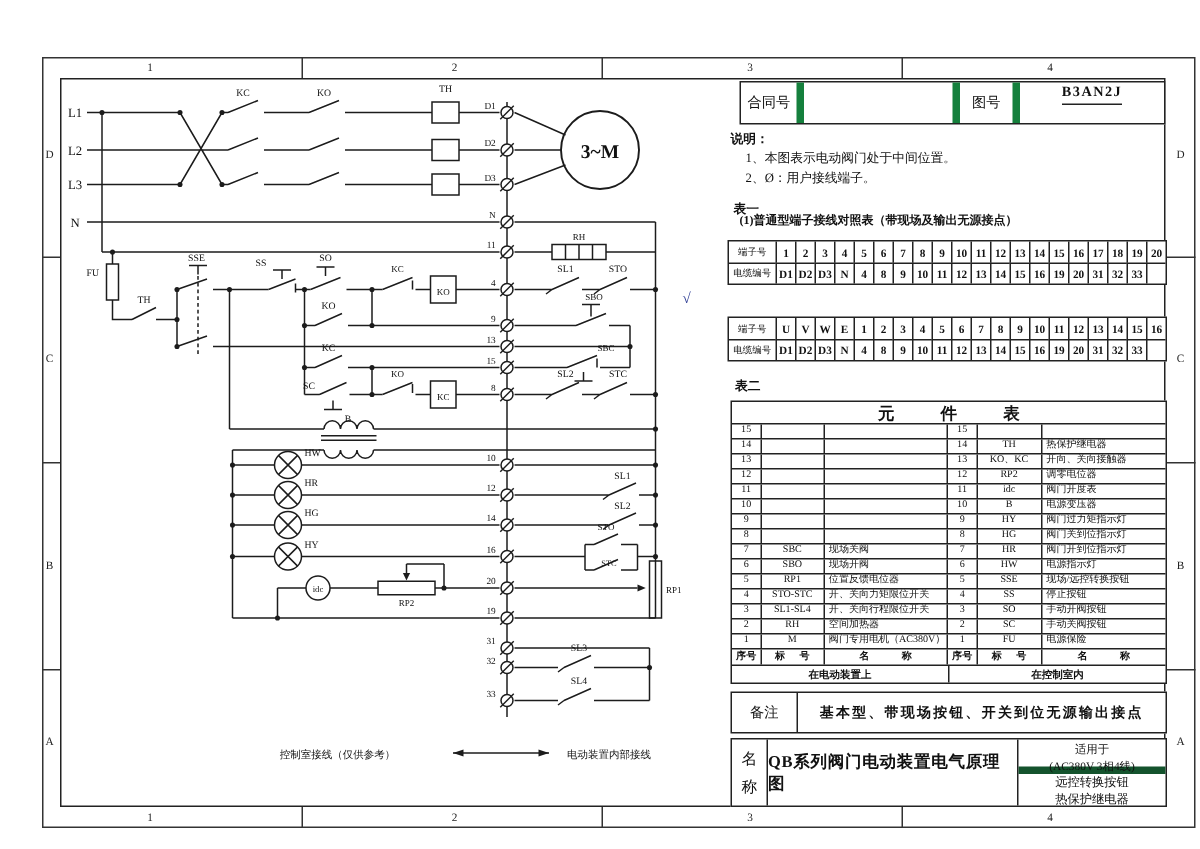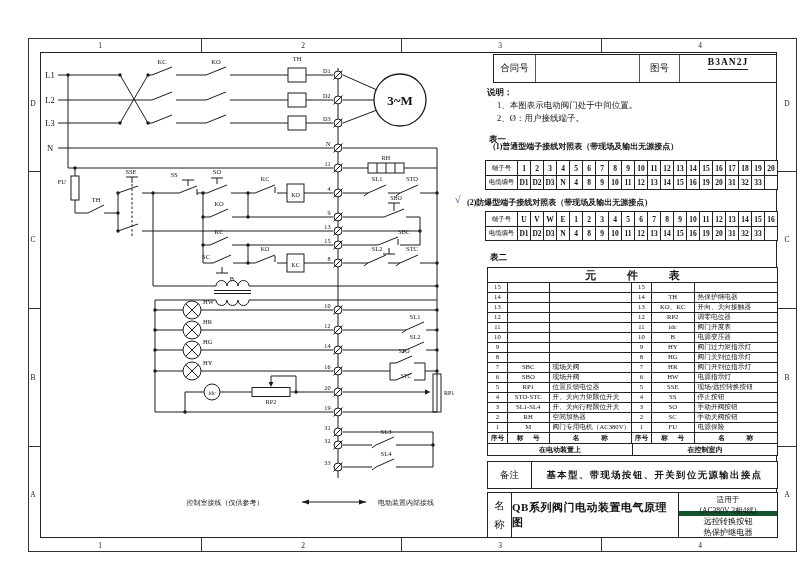--- a/index.html
+++ b/index.html
@@ -8,21 +8,21 @@
           font-family:"Liberation Serif","DejaVu Serif",serif; color:#111; overflow:hidden; }
   .abs { position:absolute; }
   
   .frame-outer { left:28px; top:38px; width:769px; height:514px; border:1px solid #333; }
   .frame-inner { left:40px; top:52px; width:737px; height:486px; border:1.5px solid #222; }
   .tick-v { width:1px; background:#333; }
   .tick-h { height:1px; background:#333; }
   .zone-label { position:absolute; transform:translate(-50%,-50%); font-size:7.5px; color:#222; }
   
   .hdr { left:493px; top:54px; width:284px; height:29px; border:1.2px solid #222; display:flex; background:#fff; }
-  .hdr-cell { border-right:1px solid #15803d; display:flex; align-items:center; justify-content:center; font-size:9.5px; }
+  .hdr-cell { border-right:5px solid #15803d; display:flex; align-items:center; justify-content:center; font-size:9.5px; }
   .hdr-contract-label { width:42px; }
   .hdr-contract-value { width:104px; }
   .hdr-drawing-label { width:40px; }
   .hdr-right { flex:1; border-right:none; display:flex; flex-direction:column; }
   .hdr-dno { height:14.5px; border-bottom:1px solid #222; display:flex; align-items:center; justify-content:center;
              font-weight:600; font-size:9.5px; letter-spacing:1px;text-align:center; }
   .hdr-dno2 { flex:1; }
   
   .note-h { font-size:8.5px; font-weight:700; }
   .note-l { font-size:8.5px; }
@@ -174,21 +174,20 @@
       <div class="tt-cell">16</div>
       <div class="tt-cell">19</div>
       <div class="tt-cell">20</div>
       <div class="tt-cell">31</div>
       <div class="tt-cell">32</div>
       <div class="tt-cell">33</div>
       <div class="tt-cell"></div>
     </div>
 
   <div class="abs check" style="left:455px;top:194px">√</div>
-  <div class="abs tt-caption" style="left:467px;top:197px">(2)防爆型端子接线对照表（带现场及输出无源接点）</div>
   <div class="tt" id="tt-ex" style="left:485px;top:211px">
       <div class="tt-cell tt-label nl nt">端子号</div>
       <div class="tt-cell nt">U</div>
       <div class="tt-cell nt">V</div>
       <div class="tt-cell nt">W</div>
       <div class="tt-cell nt">E</div>
       <div class="tt-cell nt">1</div>
       <div class="tt-cell nt">2</div>
       <div class="tt-cell nt">3</div>
       <div class="tt-cell nt">4</div>

